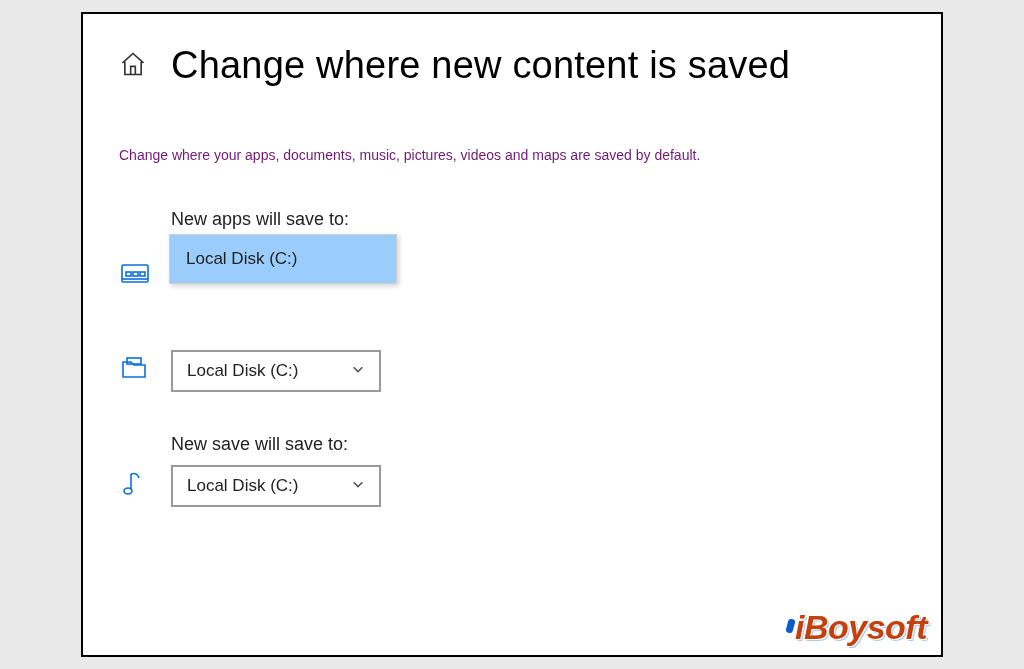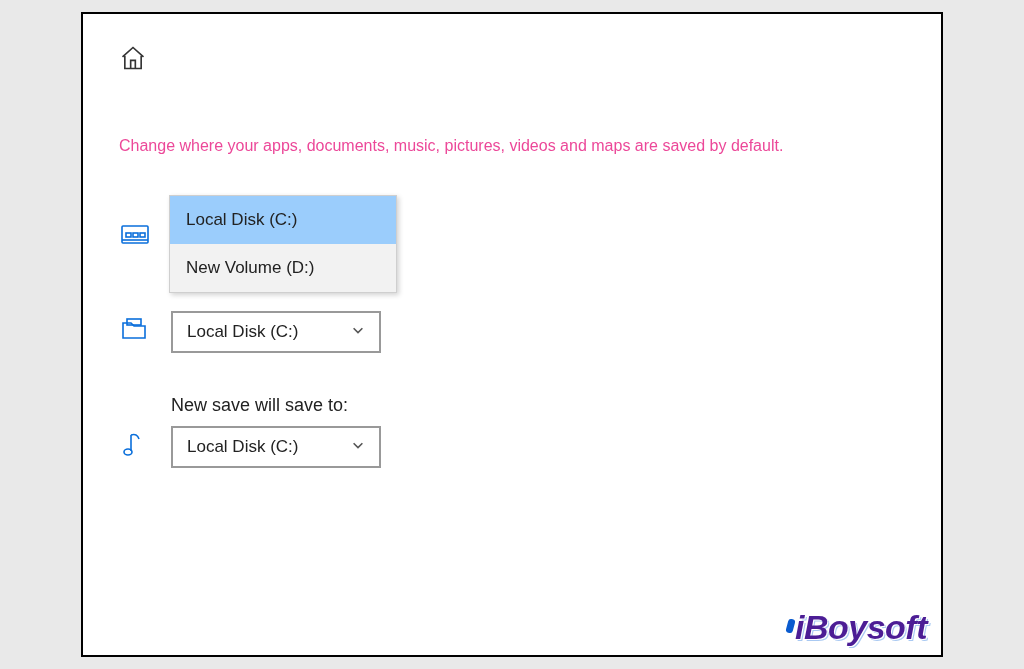--- a/index.html
+++ b/index.html
@@ -38,22 +38,22 @@
       stroke-width: 1.4;
       fill: none;
     }
     .title {
       font-size: 38px;
       font-weight: 300;
       color: #000;
       letter-spacing: 0.2px;
     }
     .description {
-      font-size: 16px;
-      color: #ec4899;
+      font-size: 14px;
+      color: #701a75;
       line-height: 1.55;
       margin-bottom: 42px;
       max-width: 680px;
     }
     .section {
       margin-bottom: 42px;
     }
     .section-label {
       font-size: 18px;
       color: #222;
@@ -123,21 +123,21 @@
     .apps-icon-slot {
       margin-top: 18px;
     }
     .watermark {
       position: absolute;
       right: 14px;
       bottom: 8px;
       font-size: 34px;
       font-weight: 800;
       font-style: italic;
-      color: #4c1d95;
+      color: #c2410c;
       text-shadow: 1px 1px 0 #fff, 2px 2px 0 #a9c9f2;
       letter-spacing: -0.5px;
       user-select: none;
     }
     .wm-dot {
       display: inline-block;
       width: 7px;
       height: 14px;
       background: #0a5bcf;
       border-radius: 3px;
@@ -152,39 +152,40 @@
 <div class="window">
 
   <div class="header">
     <span>
       <svg class="home-icon" viewBox="0 0 24 24">
         <path d="M3 11 L12 3 L21 11"></path>
         <path d="M5 10 V21 H19 V10"></path>
         <path d="M10 21 V14 H14 V21"></path>
       </svg>
     </span>
+    <h1 class="title">Change where new content is saved</h1>
   </div>
 
   <p class="description">Change where your apps, documents, music, pictures, videos and maps are saved by default.</p>
 
   <div class="section">
+    <div class="section-label">New apps will save to:</div>
     <div class="apps-row">
       <span class="apps-icon-slot">
         <svg class="cat-icon" viewBox="0 0 32 32">
           <rect x="3" y="7" width="26" height="17" rx="1"></rect>
           <line x1="3" y1="21" x2="29" y2="21"></line>
           <rect x="7" y="14" width="5" height="4"></rect>
           <rect x="14" y="14" width="5" height="4"></rect>
           <rect x="21" y="14" width="5" height="4"></rect>
         </svg>
       </span>
       <div class="dropdown-wrap" style="margin-left:0;">
         <div class="dropdown">
           <div class="dropdown-item selected">Local Disk (C:)</div>
-          <div class="dropdown-item">New Volume (D:)</div>
         </div>
 
         <div style="height:104px;"></div>
       </div>
     </div>
   </div>
 
   <div class="section" style="margin-top:-36px;">
     <div class="section-row">
       <span>

